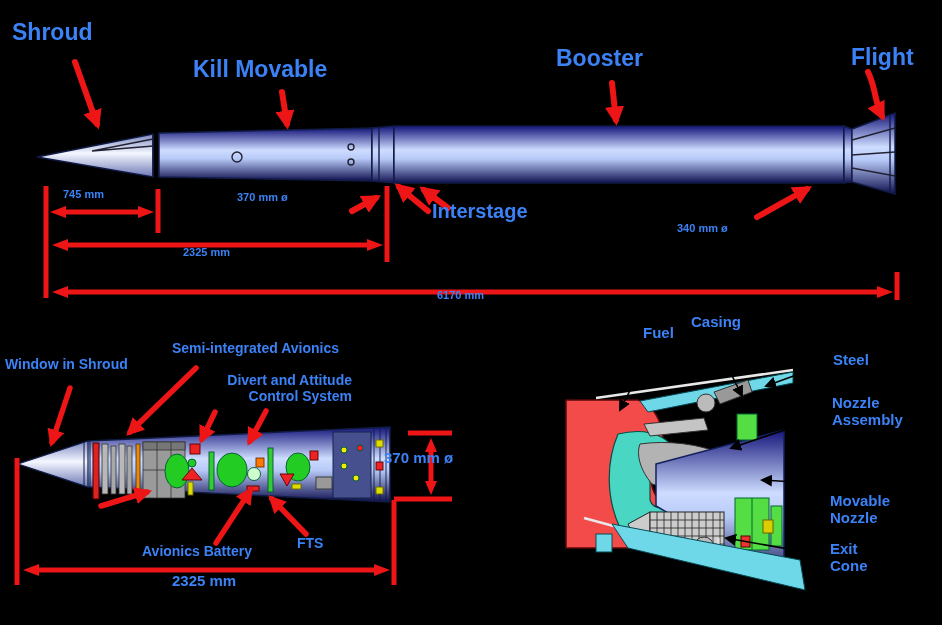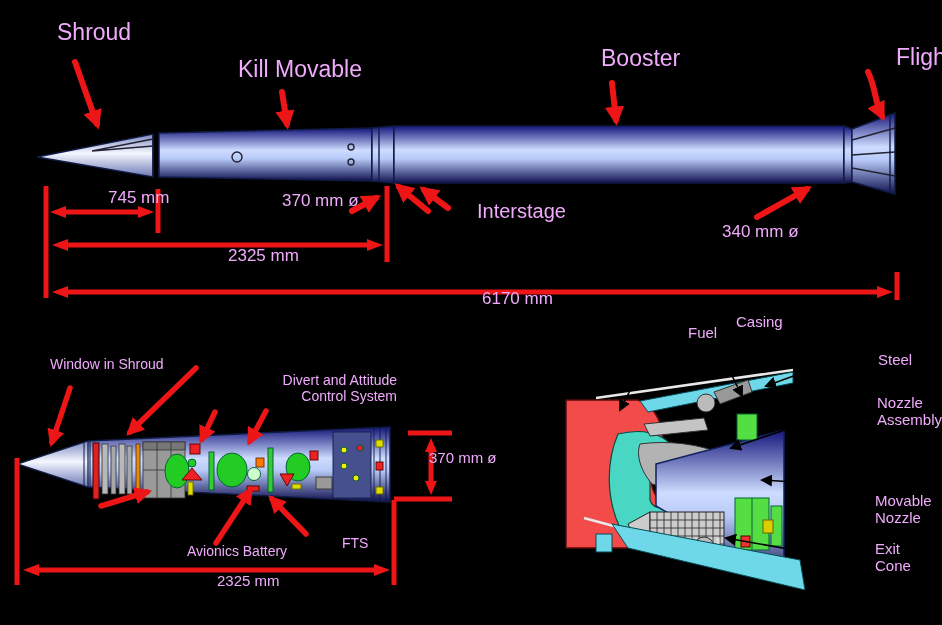--- a/index.html
+++ b/index.html
@@ -1,23 +1,23 @@
 <!DOCTYPE html>
 <html><head>
 <meta charset="utf-8">
 <style>
   html,body{margin:0;padding:0;background:#000;}
   #stage{position:relative;width:942px;height:625px;background:#000;overflow:hidden;
          font-family:"Liberation Sans",sans-serif;}
   #drawing{position:absolute;left:0;top:0;z-index:1;}
-  .lbl{position:absolute;z-index:2;color:#f0abfc;font-weight:400;
-       font-family:"Liberation Sans",sans-serif;white-space:nowrap;line-height:1.05;margin-left:45px;}
+  .lbl{position:absolute;z-index:2;color:#3b82f6;font-weight:700;
+       font-family:"Liberation Sans",sans-serif;white-space:nowrap;line-height:1.05;}
   .big{font-size:23px;}
   .mid{font-size:20px;}
-  .dim{font-size:17px;}
+  .dim{font-size:11px;}
   .dim2{font-size:15px;}
   .multi{white-space:pre-line;text-align:right;line-height:1.12;}
   .multiL{white-space:pre-line;text-align:left;line-height:1.15;}
   .sm{font-size:14px;}
   .sm2{font-size:15px;}
 </style>
 </head>
 <body>
 
 <div id="stage">
@@ -212,20 +212,21 @@
   <div class="lbl big" style="left:851px;top:45px">Flight</div>
   <div class="lbl mid" style="left:432px;top:201px">Interstage</div>
 
   <div class="lbl dim" style="left:63px;top:189px">745 mm</div>
   <div class="lbl dim" style="left:237px;top:192px">370 mm ø</div>
   <div class="lbl dim" style="left:183px;top:247px">2325 mm</div>
   <div class="lbl dim" style="left:677px;top:223px">340 mm ø</div>
   <div class="lbl dim" style="left:437px;top:290px">6170 mm</div>
 
   <div class="lbl sm" style="left:5px;top:357px">Window in Shroud</div>
+  <div class="lbl sm" style="left:172px;top:341px">Semi-integrated Avionics</div>
   <div class="lbl sm multi" style="left:212px;top:373px;width:140px">Divert and Attitude
 Control System</div>
   <div class="lbl sm" style="left:142px;top:544px">Avionics Battery</div>
   <div class="lbl sm" style="left:297px;top:536px">FTS</div>
   <div class="lbl dim2" style="left:384px;top:450px">370 mm ø</div>
   <div class="lbl dim2" style="left:172px;top:573px">2325 mm</div>
 
   <div class="lbl sm2" style="left:643px;top:325px">Fuel</div>
   <div class="lbl sm2" style="left:691px;top:314px">Casing</div>
   <div class="lbl sm2" style="left:833px;top:352px">Steel</div>

